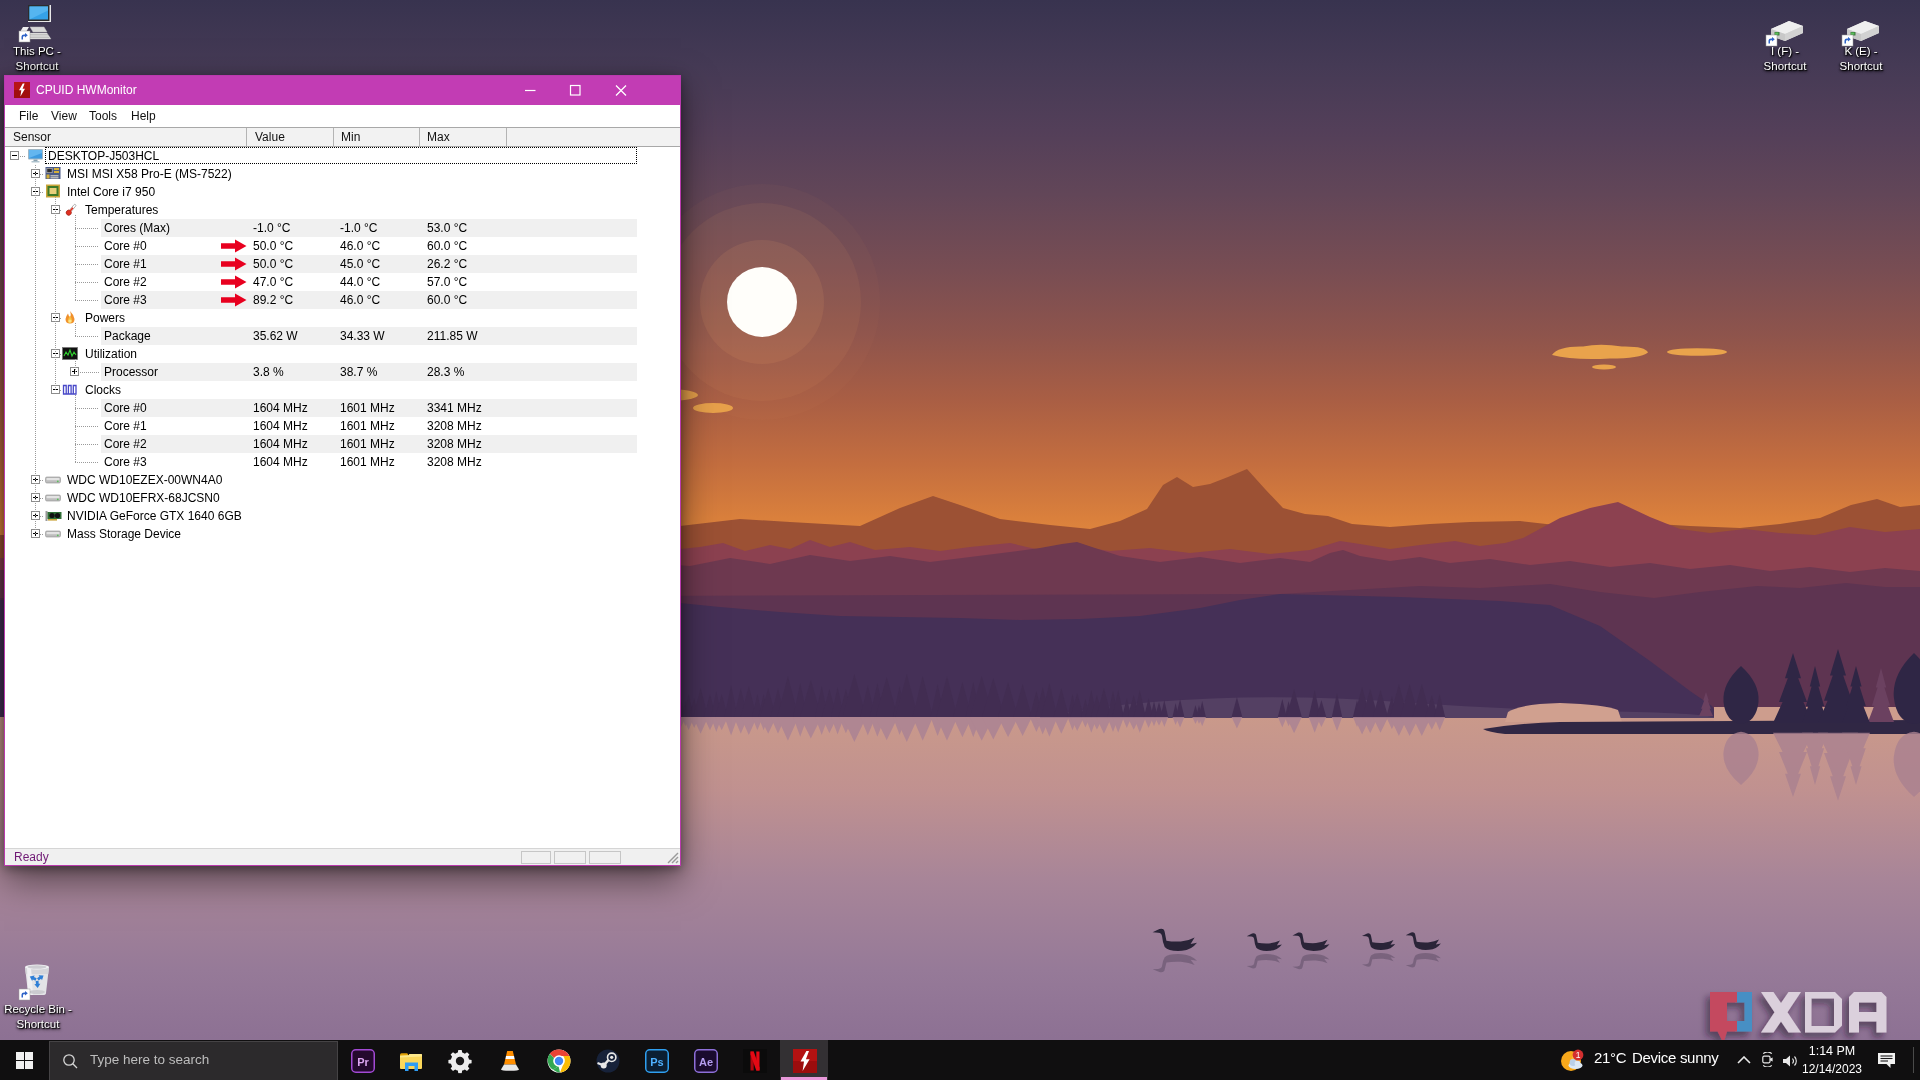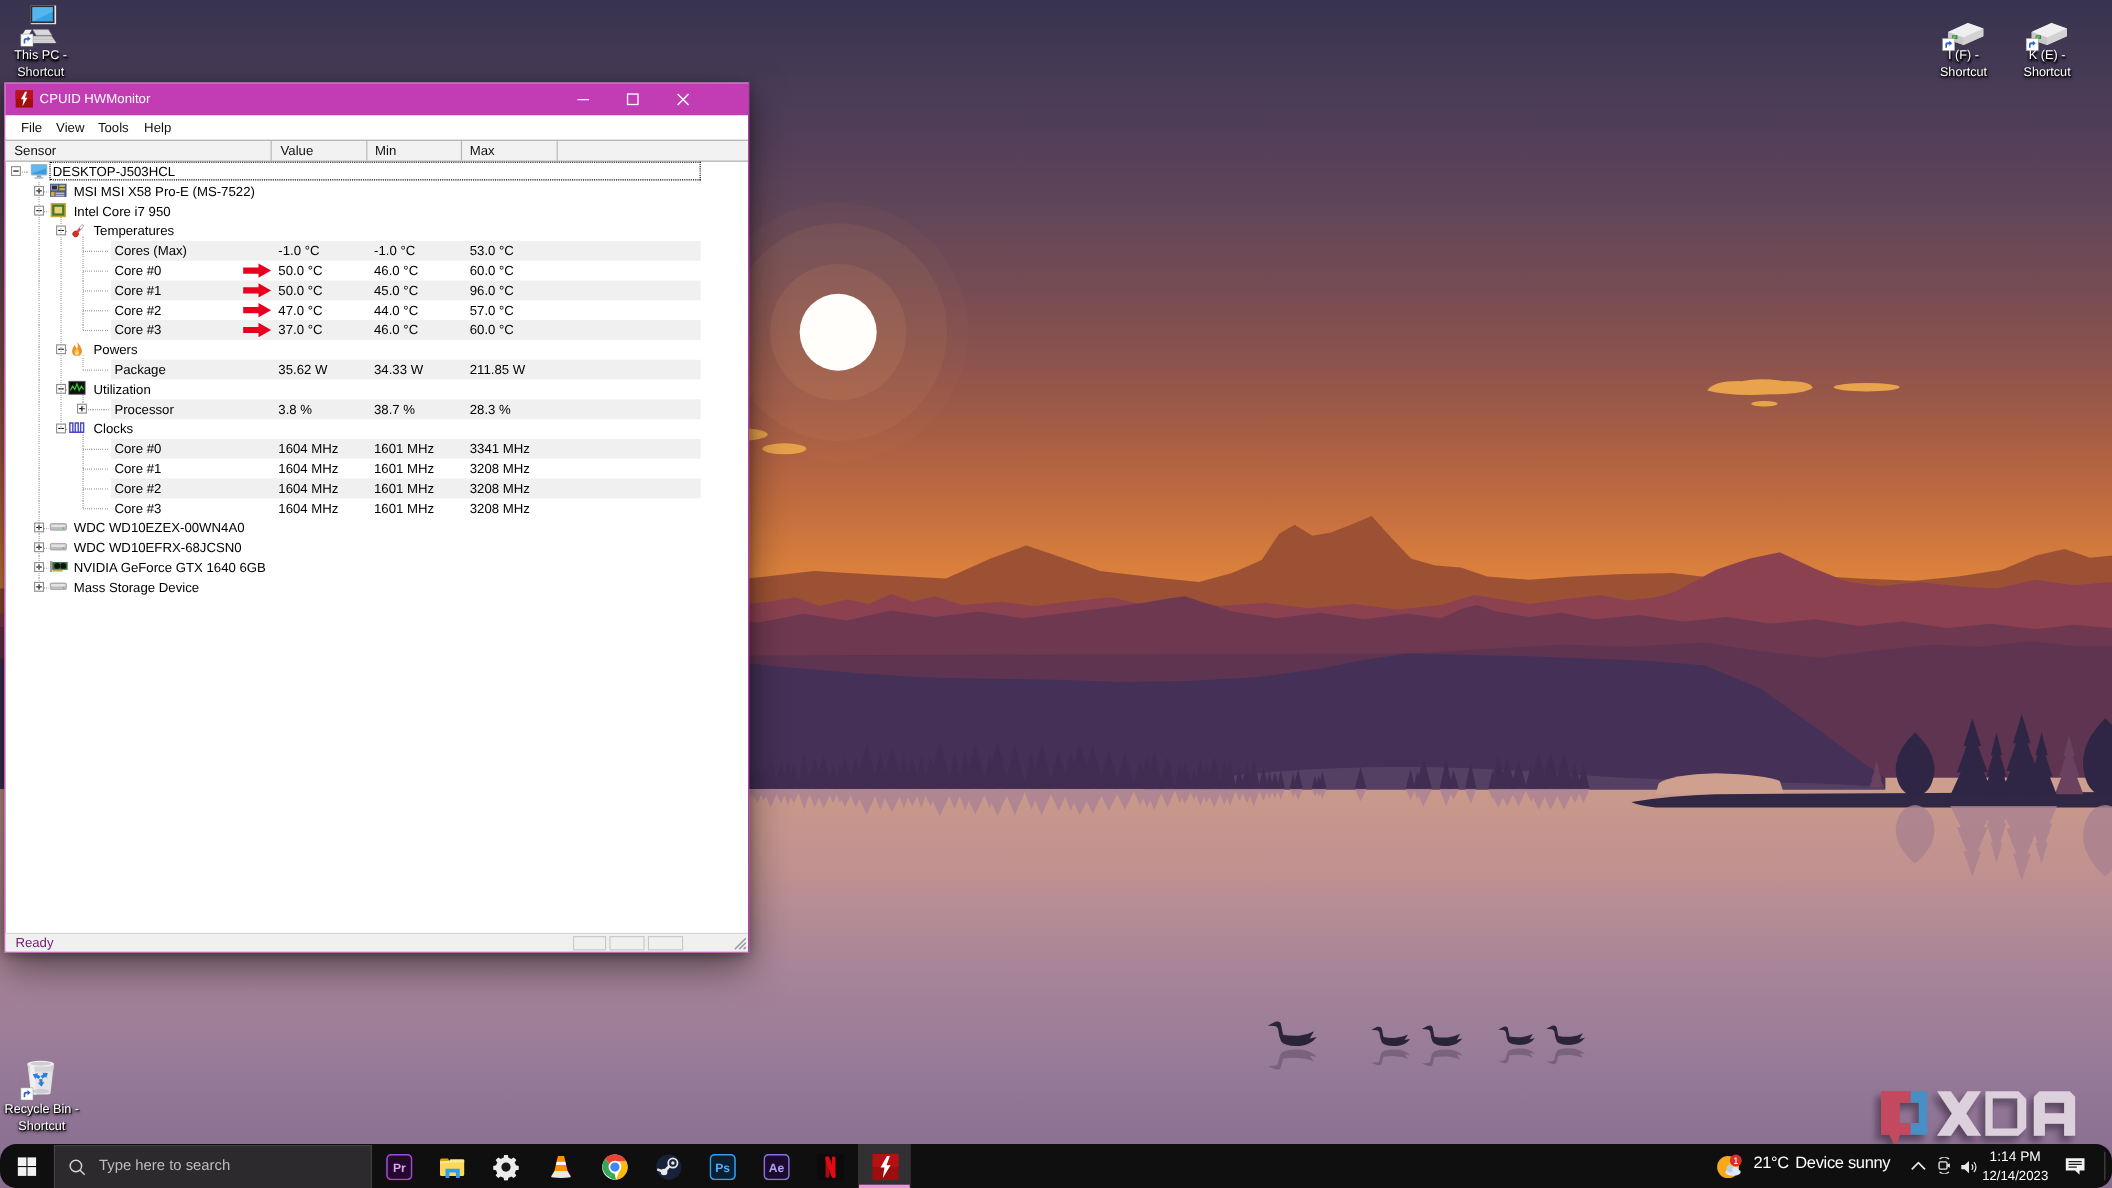--- a/index.html
+++ b/index.html
@@ -14,21 +14,21 @@
 #lheader { position:absolute; left:0; top:51px; right:0; height:20px; background:#f2f2f2; border-top:1px solid #a8a8a8; border-bottom:1px solid #a8a8a8; }
 .hcell { position:absolute; top:0; height:18px; border-right:1px solid #b4b4b4; font-size:12px; color:#111; line-height:18px; }
 .rlabel, .rval { position:absolute; font-size:12px; color:#000; line-height:18px; white-space:nowrap; }
 .ebox { position:absolute; width:9px; height:9px; background:#fff; border:1px solid #8c8c8c; }
 .ebox .hbar { position:absolute; left:1px; top:3px; width:5px; height:1px; background:#000; }
 .ebox .vbar { position:absolute; left:3px; top:1px; width:1px; height:5px; background:#000; }
 .dotv { position:absolute; width:1px; background-image:repeating-linear-gradient(to bottom,#9a9a9a 0 1px,transparent 1px 2px); }
 .doth { position:absolute; height:1px; background-image:repeating-linear-gradient(to right,#9a9a9a 0 1px,transparent 1px 2px); }
 #statusbar { position:absolute; left:0; bottom:0; right:0; height:17px; background:#f0f0f0; border-top:1px solid #d5d5d5; font-size:12px; color:#701a75; }
 .sbox { position:absolute; top:2px; height:13px; border:1px solid #c6c6c6; }
-#taskbar { position:absolute; left:0; top:1040px; width:1920px; height:40px; background:#100f10; z-index:10;border-radius:15px; }
+#taskbar { position:absolute; left:0; top:1040px; width:1920px; height:40px; background:#100f10; z-index:10; }
 #searchbox { position:absolute; left:49px; top:1px; width:289px; height:39px; background:#2c2a2c; border:1px solid #454345; border-bottom:none; }
 #searchbox span { position:absolute; left:40px; top:10px; font-size:13.5px; color:#bdbdbd; }
 .tbicon { position:absolute; top:8px; width:26px; height:26px; z-index:11; }
 .tbicon svg { position:absolute; left:50%; top:50%; transform:translate(-50%,-50%); }
 #hwslot { position:absolute; left:780px; top:0; width:48px; height:40px; background:#333033; }
 #hwline { position:absolute; left:781px; top:37px; width:46px; height:3px; background:#e898da; z-index:12; }
 .trtext { position:absolute; top:9px; color:#fff; font-size:15px; letter-spacing:-0.3px; }
 #clock { position:absolute; left:1800px; top:4px; width:64px; text-align:center; color:#fff; font-size:12.5px; line-height:15px; }
 #clock div:last-child { font-size:12px; margin-top:3px; }
 #xda { z-index:2; }
@@ -457,27 +457,27 @@
       <div class="rval" style="left:248px;top:143px">-1.0 °C</div>
       <div class="rval" style="left:335px;top:143px">-1.0 °C</div>
       <div class="rval" style="left:422px;top:143px">53.0 °C</div>
       <div class="rlabel" style="left:99px;top:161px">Core #0</div>
       <div class="rval" style="left:248px;top:161px">50.0 °C</div>
       <div class="rval" style="left:335px;top:161px">46.0 °C</div>
       <div class="rval" style="left:422px;top:161px">60.0 °C</div>
       <div class="rlabel" style="left:99px;top:179px">Core #1</div>
       <div class="rval" style="left:248px;top:179px">50.0 °C</div>
       <div class="rval" style="left:335px;top:179px">45.0 °C</div>
-      <div class="rval" style="left:422px;top:179px">96.0 °C</div>
+      <div class="rval" style="left:422px;top:179px">26.2 °C</div>
       <div class="rlabel" style="left:99px;top:197px">Core #2</div>
       <div class="rval" style="left:248px;top:197px">47.0 °C</div>
       <div class="rval" style="left:335px;top:197px">44.0 °C</div>
       <div class="rval" style="left:422px;top:197px">57.0 °C</div>
       <div class="rlabel" style="left:99px;top:215px">Core #3</div>
-      <div class="rval" style="left:248px;top:215px">37.0 °C</div>
+      <div class="rval" style="left:248px;top:215px">89.2 °C</div>
       <div class="rval" style="left:335px;top:215px">46.0 °C</div>
       <div class="rval" style="left:422px;top:215px">60.0 °C</div>
       <div class="ebox" style="left:46px;top:237px">
         <i class="hbar"></i>
       </div>
       <div style="position:absolute;left:57px;top:234px;width:18px;height:16px"><svg width="16" height="15" viewBox="0 0 16 15">
           <path d="M8,1 Q12,5 12.5,9 Q12.5,13.5 8,13.5 Q3.5,13.5 3.5,9 Q4,6 6,3.5 Q6.5,6 8,7 Q9.5,5 8,1 Z" fill="#f0902c"></path>
           <path d="M8,6 Q10.5,8.5 10,10.8 Q9.6,13.2 8,13.2 Q5.8,13.2 5.8,10.5 Q6,8.5 8,6 Z" fill="#f8c040"></path>
           <circle cx="8" cy="11" r="1.6" fill="#fbe28a"></circle>
         </svg></div>

